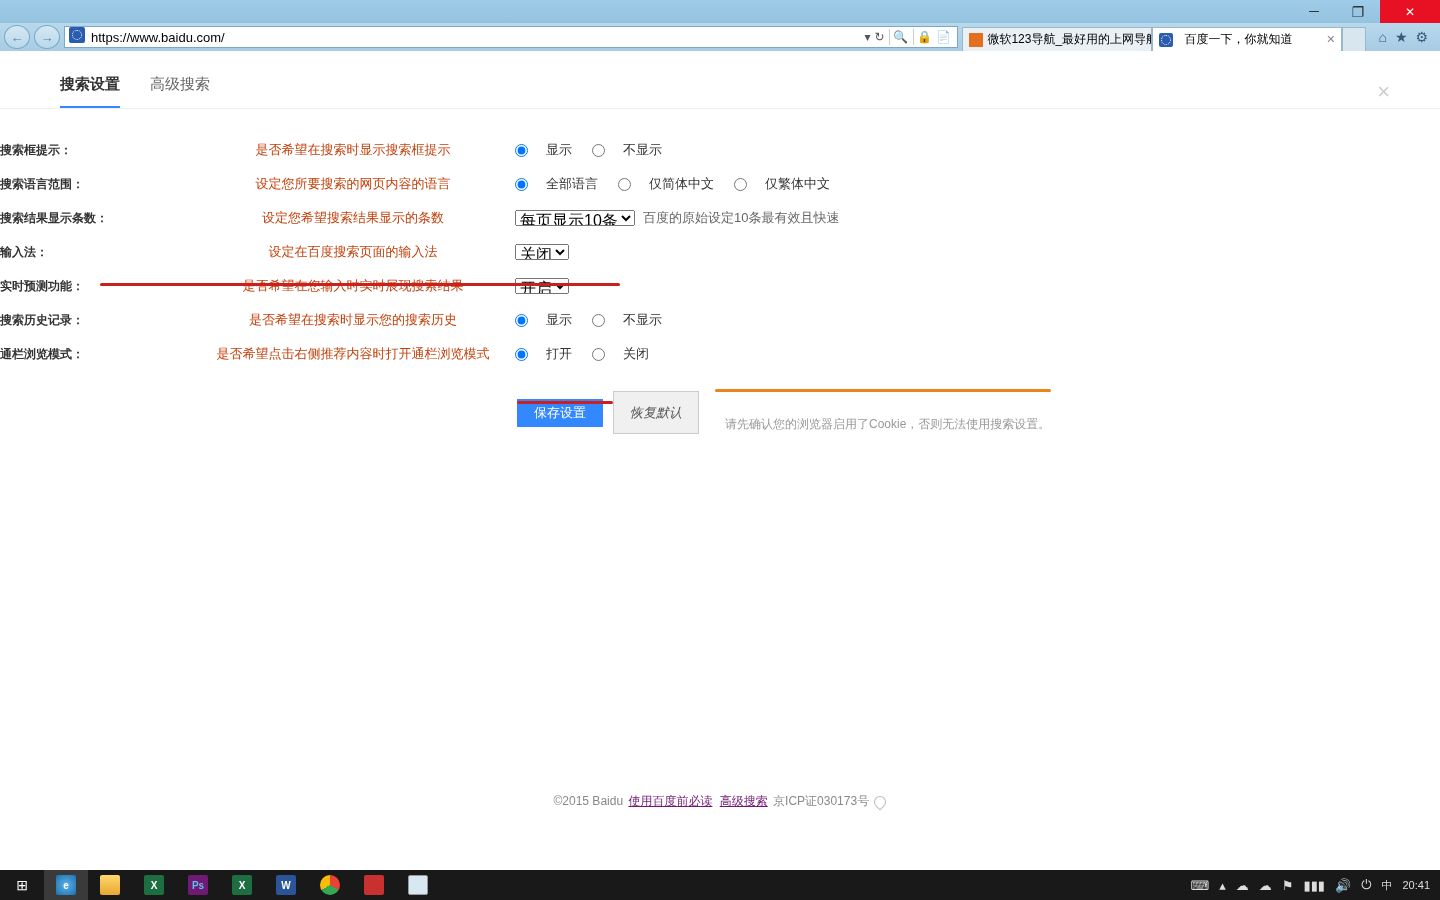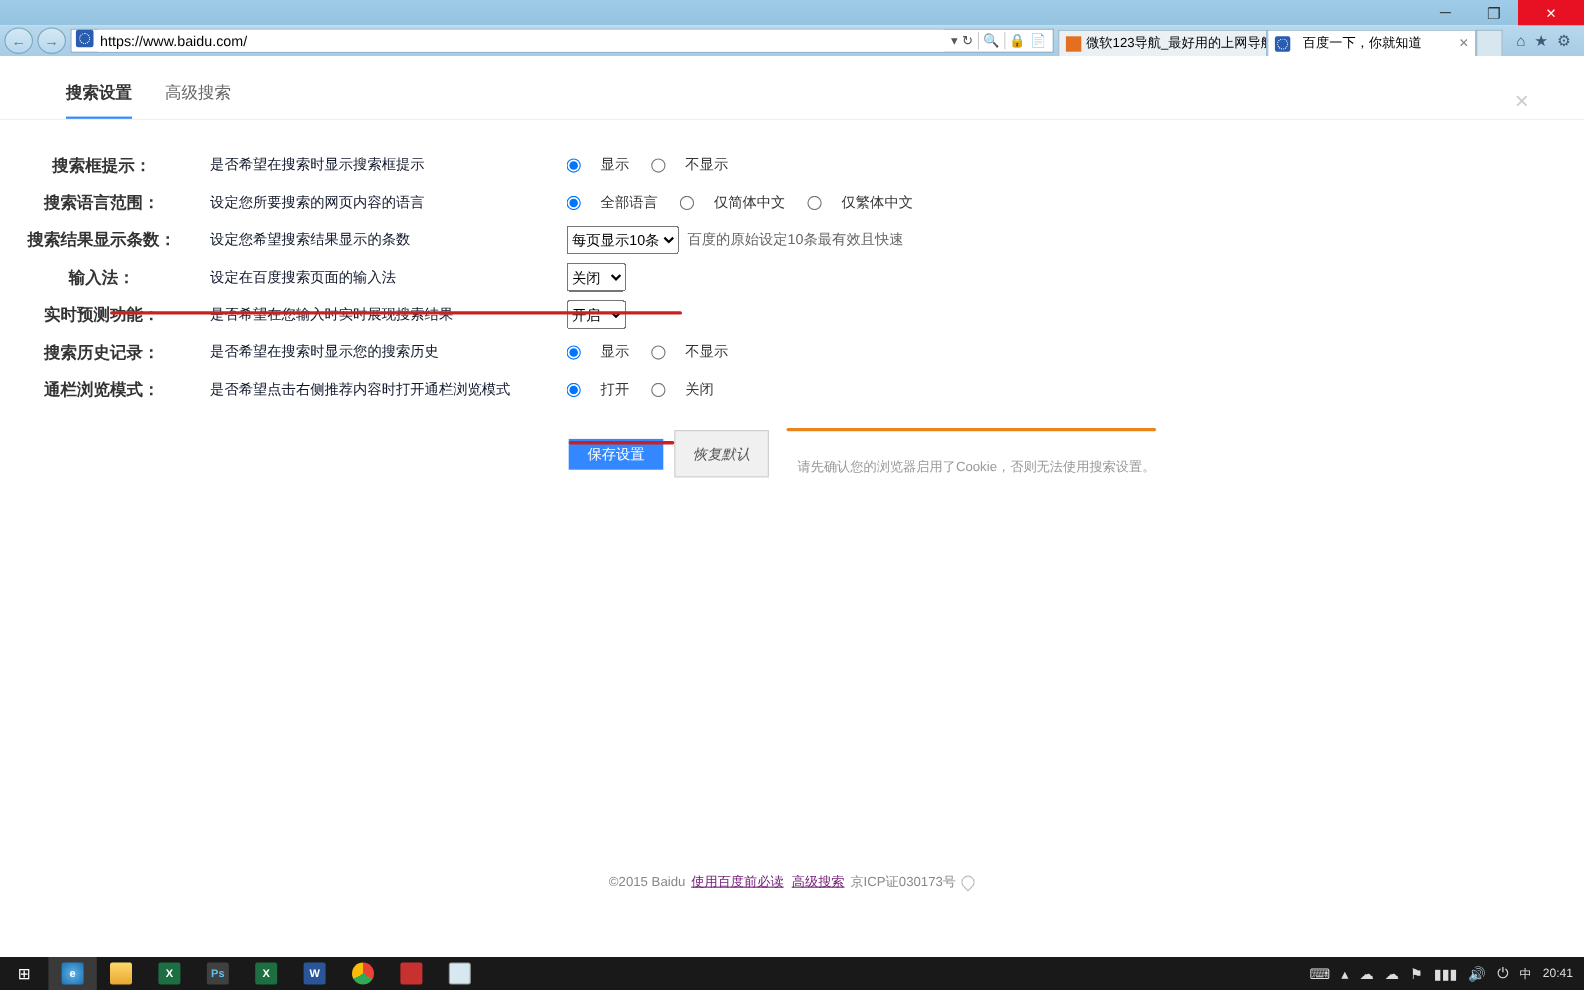--- a/index.html
+++ b/index.html
@@ -37,26 +37,26 @@
 
 
 .content { position:absolute; top:51px; bottom:30px; left:0; right:0; background:#fff; }
 .setting-tabs { display:flex; gap:30px; padding:24px 0 0 60px; border-bottom:1px solid #eee; position:relative; }
 .setting-tab { padding-bottom:12px; font-size:15px; color:#666; }
 .setting-tab.active { color:#333; border-bottom:2px solid #3388ff; font-weight:bold; }
 .close-x { position:absolute; right:50px; top:28px; font-size:22px; color:#ccc; }
 
 .form { padding:24px 0 0 0; }
 .row { display:flex; align-items:center; min-height:34px; }
-.row .label { width:185px; text-align:center; font-weight:bold; color:#333; font-size:15px; }
-.row .desc { width:330px; color:#0f172a; font-size:13px; padding-left:6px; }
+.row .label { width:185px; text-align:left; font-weight:bold; color:#333; font-size:12px; }
+.row .desc { width:330px; color:#c2410c; font-size:13px; padding-left:6px;text-align:center; }
 .row .ctrl { display:flex; align-items:center; gap:8px; font-size:13px; color:#333; }
 .ctrl label { display:flex; align-items:center; gap:18px; margin-right:12px; }
 .ctrl input[type=radio]{ width:13px; height:13px; }
-.ctrl select { font-size:13px; height:26px; }
+.ctrl select { font-size:16px; height:16px; }
 .ctrl .hint { color:#666; }
 
 .redline { position:absolute; height:3px; background:#cc2020; border-radius:2px; }
 .orangeline { position:absolute; height:3px; background:#e8861c; border-radius:2px; }
 
 .btns { display:flex; align-items:center; gap:10px; margin-left:517px; margin-top:20px; }
 .btn-primary { width:86px; height:28px; background:#3388ff; color:#fff; border:none; font-size:13px; }
 .btn-default { width:86px; height:43px; background:#f0f0f0; color:#555; border:1px solid #ccc; font-size:13px;font-style:italic; }
 .cookie-note { color:#999; font-size:12px; margin-left:16px;margin-top:23px; }
 
@@ -71,21 +71,21 @@
 .taskbar .tbtn { width:44px; height:30px; display:flex; align-items:center; justify-content:center; font-size:14px; }
 .taskbar .tbtn.active{ background:#3a3a3a; }
 .taskbar .spacer{ flex:1; }
 .taskbar .tray { display:flex; align-items:center; gap:10px; padding:0 10px; font-size:11px; color:#ddd; }
 .tray .glyph{ font-size:13px; }
 .start { color:#fff; }
 .tb-ico { width:20px; height:20px; border-radius:2px; display:flex; align-items:center; justify-content:center; font-size:10px; font-weight:bold; color:#fff; }
 .ie-ico{ background:radial-gradient(circle,#5fb3e8,#1a6fb0); }
 .folder-ico{ background:linear-gradient(#ffd86b,#e8a733); }
 .xls-ico{ background:#1d6f42; }
-.ps-ico{ background:#404040; color:#5bc2f0;text-align:center; }
+.ps-ico{ background:#701a75; color:#5bc2f0;text-align:center; }
 .xl-ico{ background:#1d6f42; }
 .wd-ico{ background:#2a5699; }
 .chrome-ico{ background:conic-gradient(#ea4335 0 120deg,#34a853 120deg 240deg,#fbbc05 240deg 360deg); border-radius:50%; }
 .red-ico{ background:#c93030; }
 .note-ico{ background:#d8e8f0; border:1px solid #999; }
 </style>
 </head>
 <body>
 
 <div class="titlebar">

